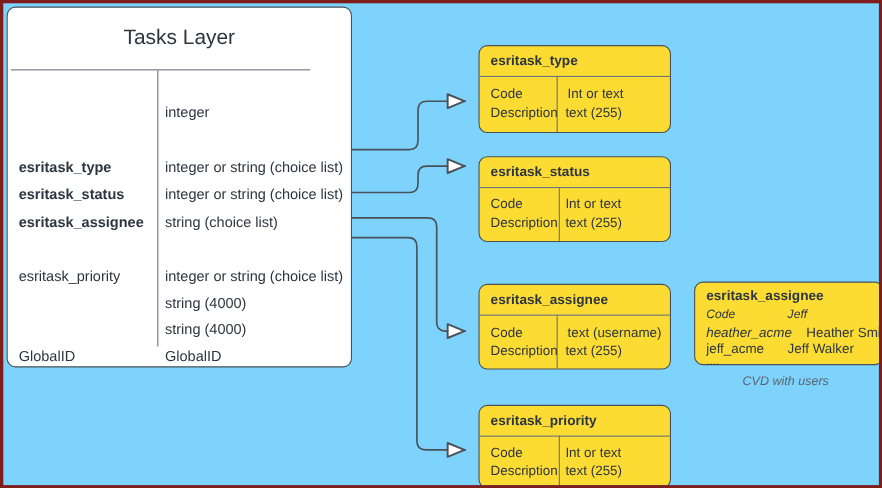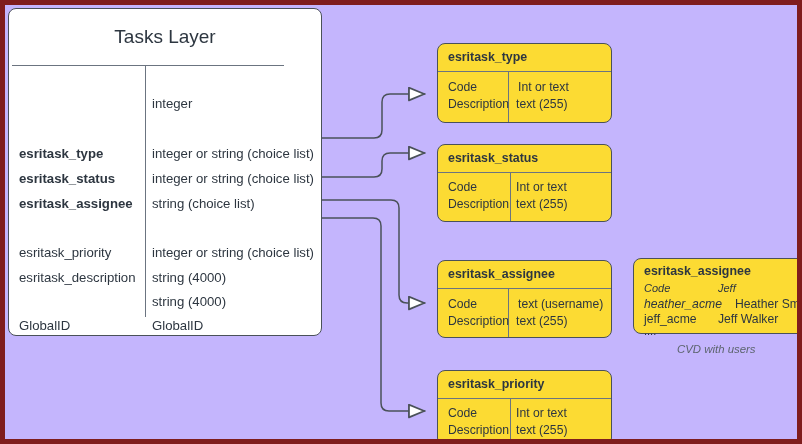--- a/index.html
+++ b/index.html
@@ -7,22 +7,22 @@
     padding: 0;
     background: #ffffff;
   }
   body {
     font-family: "Liberation Sans", sans-serif;
   }
   #canvas {
     position: relative;
     width: 802px;
     height: 444px;
-    background: #c4b5fd;
-    border: 5px solid #7f1d1d;
+    background: #7dd3fc;
+    border: 3px solid #7f1d1d;
     box-sizing: border-box;
     overflow: hidden;
   }
 
   
   #tasks-layer {
     position: absolute;
     left: 3px;
     top: 3px;
     width: 314px;
@@ -210,21 +210,20 @@
     </div>
     <div class="field-row bold" style="top:183px">
       <span class="field-name">esritask_assignee</span>
       <span class="field-type">string (choice list)</span>
     </div>
     <div class="field-row" style="top:232px">
       <span class="field-name">esritask_priority</span>
       <span class="field-type">integer or string (choice list)</span>
     </div>
     <div class="field-row" style="top:257px">
-      <span class="field-name">esritask_description</span>
       <span class="field-type">string (4000)</span>
     </div>
     <div class="field-row" style="top:281px">
       <span class="field-type">string (4000)</span>
     </div>
     <div class="field-row" style="top:305px">
       <span class="field-name">GlobalID</span>
       <span class="field-type">GlobalID</span>
     </div>
   </div>

